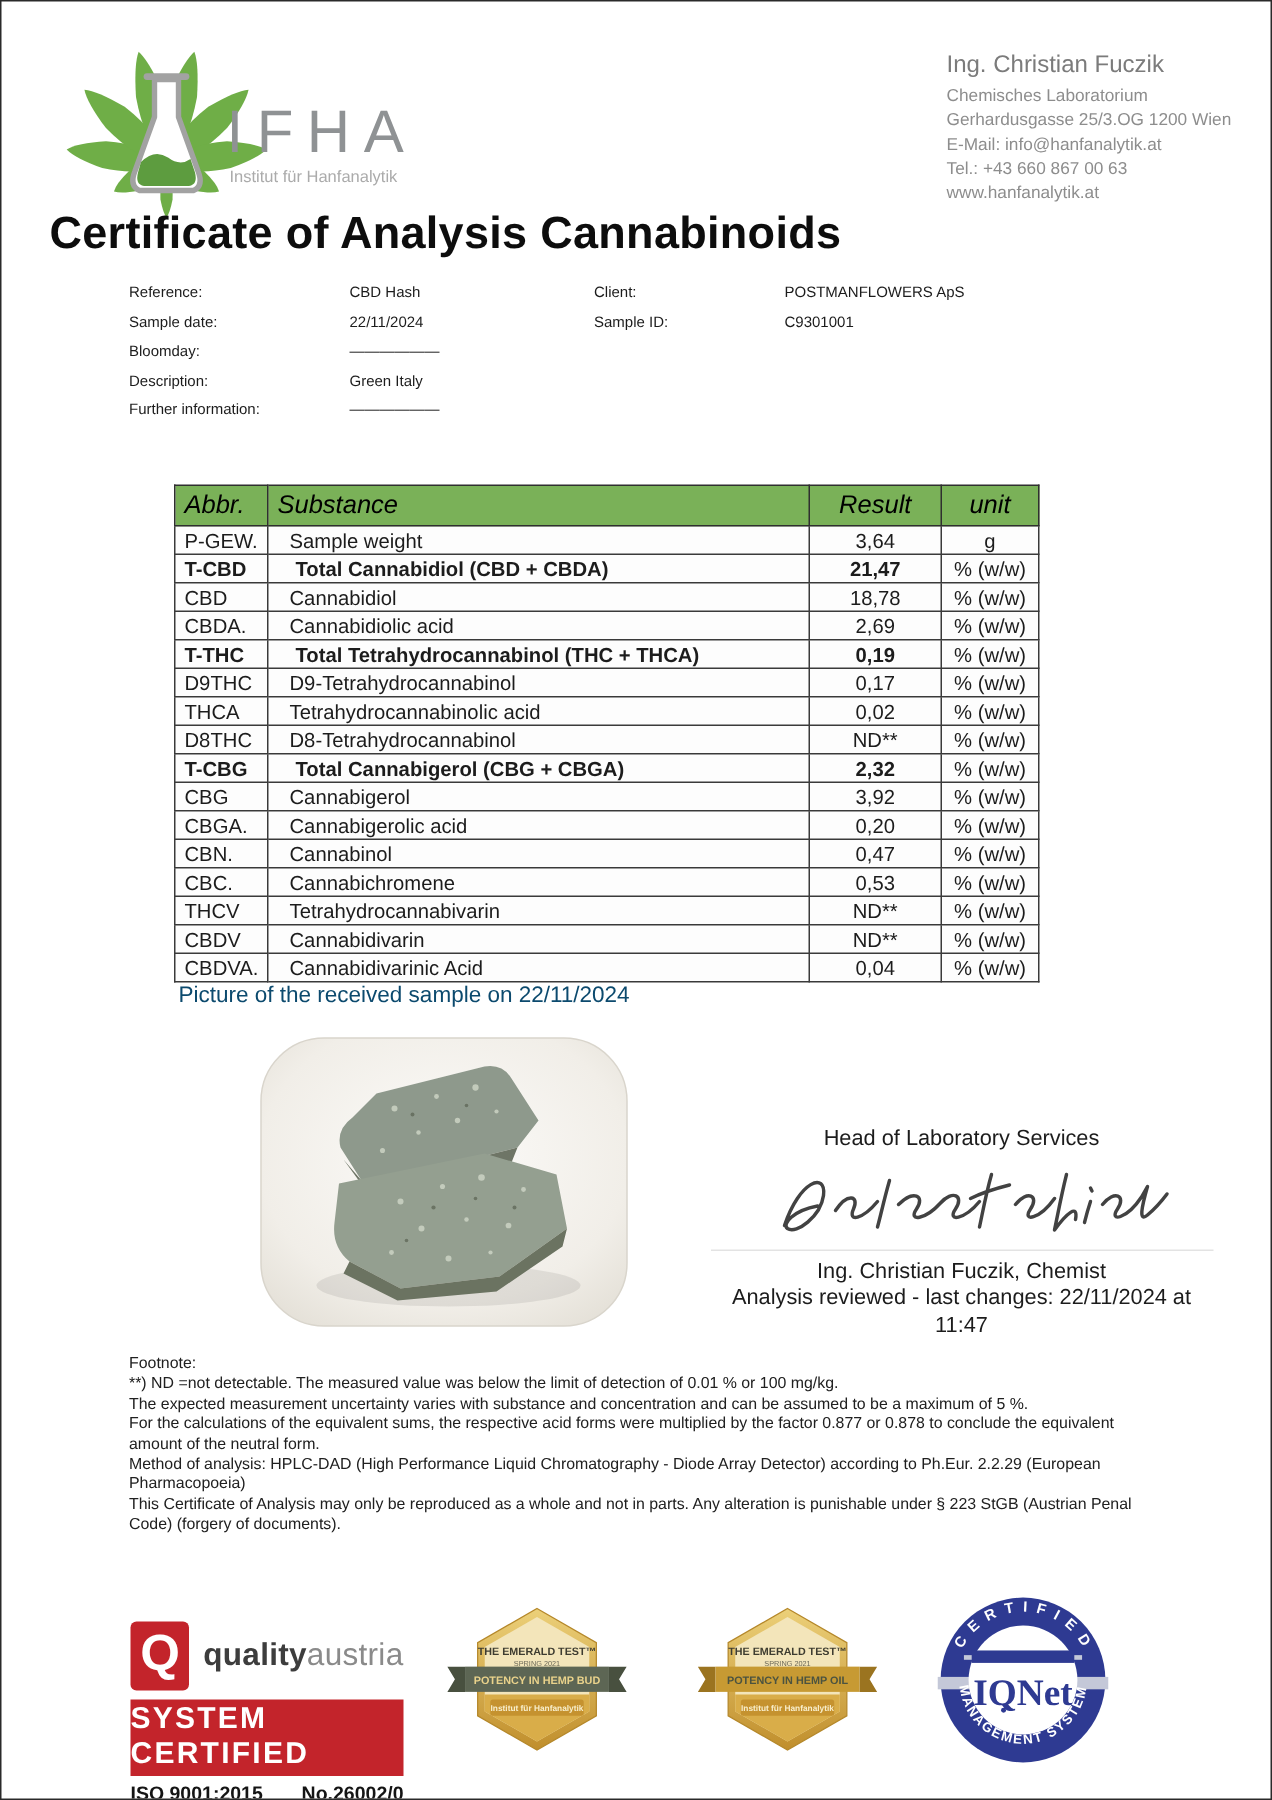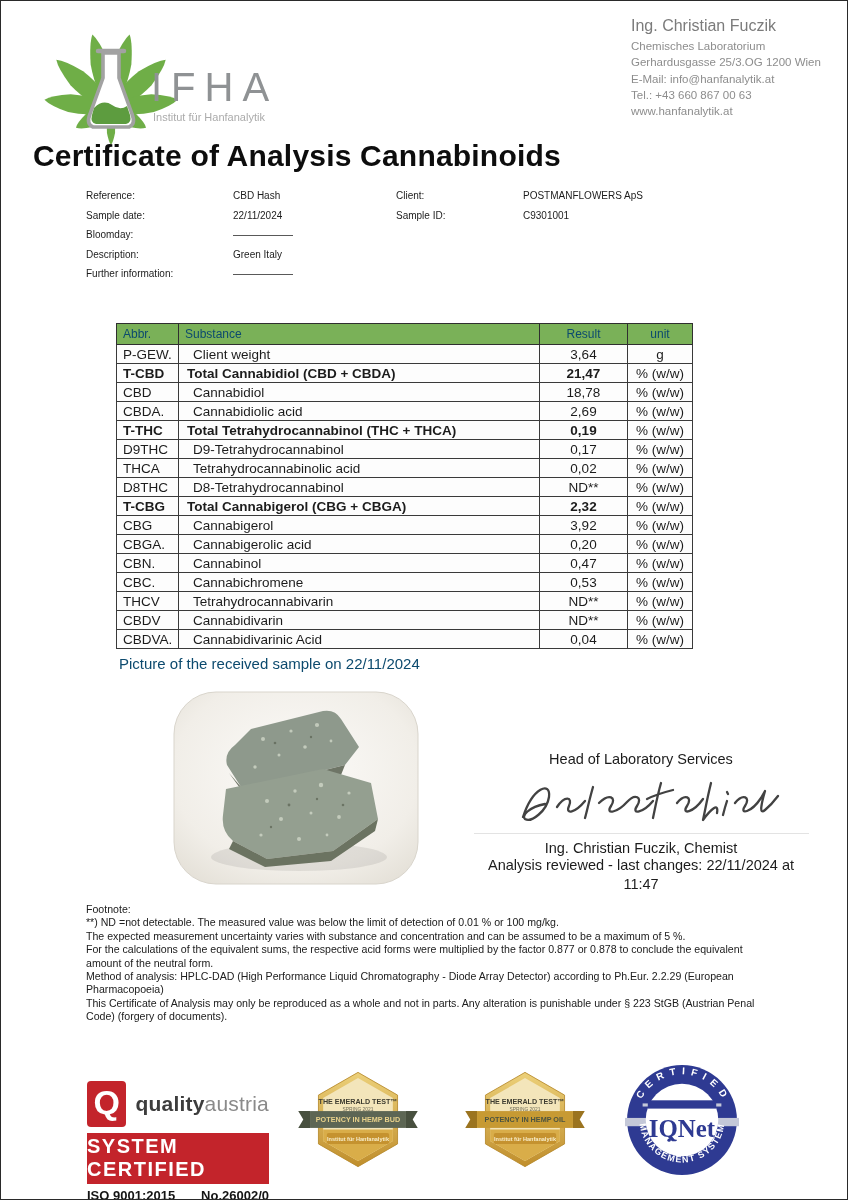--- a/index.html
+++ b/index.html
@@ -5,51 +5,51 @@
   * { margin:0; padding:0; box-sizing:border-box; }
   html,body { background:#ffffff; }
   body { font-family:"Liberation Sans", sans-serif; color:#1c1c1c; }
   .page {
     position:relative; width:848px; height:1200px; margin:0 auto;
     background:#ffffff; border:1px solid #2a2a2a; overflow:hidden;
   }
 
   
   .logo-wrap { position:absolute; left:32px; top:20px; width:250px; height:125px; }
-  .contact { position:absolute; left:630px; top:16px; width:200px; }
+  .contact { position:absolute; left:630px; top:34px; width:200px; }
   .contact-name { font-size:16px; color:#7b7b7b; margin-bottom:3px; }
   .contact-line { font-size:11.5px; color:#8d8d8d; line-height:16.3px; }
 
   
   .title { position:absolute; left:0; top:138px; width:824px; text-align:left;
            font-size:30px; font-weight:800; color:#0d0d0d; letter-spacing:0.2px;margin-left:32px; }
 
   
   .info-left  { position:absolute; left:85px;  top:185px; }
   .info-right { position:absolute; left:395px; top:185px; }
   .info-row { display:flex; font-size:10px; line-height:19.5px; }
   .info-left  .info-label { width:147px; }
   .info-right .info-label { width:127px; }
   .info-value { white-space:nowrap; }
 
   
   .coa-table { position:absolute; left:115px; top:322px; width:576px;
                border-collapse:collapse; table-layout:fixed; font-size:13.5px; }
   .coa-table col.c-abbr { width:62px; } .coa-table col.c-sub { width:361px; }
   .coa-table col.c-res { width:88px; } .coa-table col.c-unit { width:65px; }
-  .coa-table th { background:#7ab158; color:#0c4a6e; font-weight:400; font-size:12px;
-                  text-align:left; padding:3px 6px; border:1px solid #2f2f2f; }
+  .coa-table th { background:#7ab158; color:#000000; font-weight:400; font-size:17px;
+                  text-align:left; padding:3px 6px; border:1px solid #2f2f2f;font-style:italic; }
   .coa-table th.col-result, .coa-table th.col-unit { text-align:center; }
   .coa-table td { border:1px solid #3a3a3a; padding:1.5px 6px; height:19px;
                   background:#fdfdfd; }
   .coa-table td.col-substance { padding-left:14px; }
   .coa-table td.col-result, .coa-table td.col-unit { text-align:center; }
   .coa-table tr.total-row td { font-weight:700; border-top:1.5px solid #1f1f1f; }
   .coa-table tr.total-row td.col-unit { font-weight:400; }
-  .coa-table tr.total-row td.col-substance { padding-left:8px; }
+  .coa-table tr.total-row td.col-substance { padding-left:18px; }
 
   .pic-caption { position:absolute; left:118px; top:654px; font-size:15px; color:#0c4a6e; }
 
   
   .photo { position:absolute; left:170px; top:688px; width:250px; height:198px; }
 
   
   .sig-block { position:absolute; left:455px; top:750px; width:370px; text-align:center; }
   .sig-heading { font-size:14.5px; color:#1c1c1c; }
   .sig-svg { display:block; margin:4px auto 0; }
@@ -167,21 +167,21 @@
       <tr>
         <th class="col-abbr">Abbr.</th>
         <th class="col-substance">Substance</th>
         <th class="col-result">Result</th>
         <th class="col-unit">unit</th>
       </tr>
     </thead>
     <tbody>
         <tr>
           <td class="col-abbr">P-GEW.</td>
-          <td class="col-substance">Client weight</td>
+          <td class="col-substance">Sample weight</td>
           <td class="col-result">3,64</td>
           <td class="col-unit">g</td>
         </tr>
         <tr class="total-row">
           <td class="col-abbr">T-CBD</td>
           <td class="col-substance">Total Cannabidiol (CBD + CBDA)</td>
           <td class="col-result">21,47</td>
           <td class="col-unit">% (w/w)</td>
         </tr>
         <tr>

